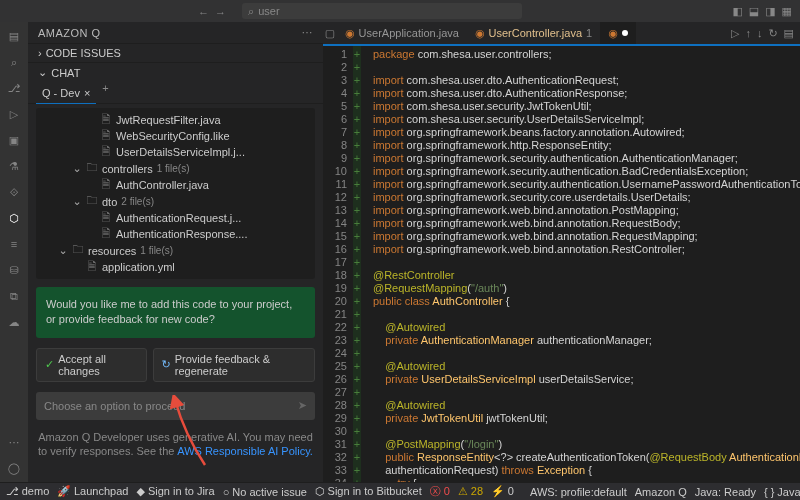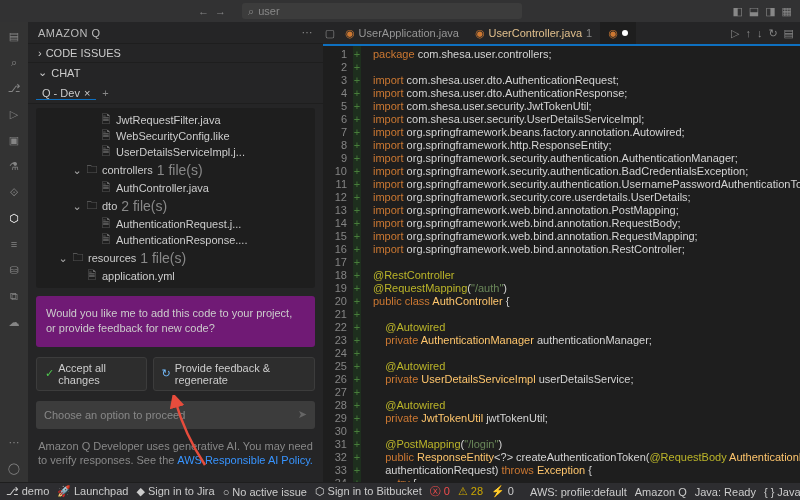--- a/index.html
+++ b/index.html
@@ -11,30 +11,30 @@
 .tb-right{margin-left:auto;display:flex;gap:6px;color:#888}
 .main{flex:1;display:flex;overflow:hidden}
 .activity-bar{width:28px;background:#333;display:flex;flex-direction:column;align-items:center;padding:6px 0;gap:10px}
 .activity-bar .ic{width:16px;height:16px;color:#858585;cursor:pointer;display:flex;align-items:center;justify-content:center}
 .activity-bar .ic.active{color:#fff}
 .activity-bar .spacer{flex:1}
 .sidebar{width:295px;background:#252526;display:flex;flex-direction:column;overflow:hidden}
 .sb-header{padding:4px 10px;font-size:10px;color:#bbb;letter-spacing:.5px;display:flex;align-items:center;gap:4px}
 .sb-header .dots{margin-left:auto;color:#888}
 .sb-section{padding:3px 10px;font-size:10px;color:#ccc;display:flex;align-items:center;gap:4px;border-top:1px solid #1e1e1e}
-.sb-tabbar{display:flex;align-items:center;padding:0 8px;height:22px;border-bottom:1px solid #1e1e1e}
+.sb-tabbar{display:flex;padding:0 8px;height:22px;border-bottom:1px solid #1e1e1e}
 .sb-tab{display:flex;align-items:center;gap:4px;padding:0 6px;color:#ccc;position:relative}
 .sb-tab::after{content:"";position:absolute;bottom:-1px;left:0;right:0;height:1px;background:#0e70c0}
 .tree{flex:0 0 auto;padding:4px 0;overflow:auto;background:#1e1e1e;margin:4px 8px;border-radius:3px}
 .tree-row{display:flex;align-items:center;gap:4px;padding:2px 0;color:#ccc;cursor:pointer}
 .tree-row .fname{white-space:nowrap;overflow:hidden;text-overflow:ellipsis}
 .chev{width:10px;display:inline-flex;justify-content:center;color:#aaa}
 .fic{width:12px;height:12px;display:inline-flex;align-items:center;justify-content:center;color:#888}
-.tree-row .cnt{color:#888;font-size:14px}
-.prompt-box{margin:4px 8px;background:#701a75;border-radius:3px;padding:10px;color:#ccc;line-height:1.4}
+.tree-row .cnt{color:#888;font-size:10px}
+.prompt-box{margin:4px 8px;background:#14532d;border-radius:3px;padding:10px;color:#ccc;line-height:1.4}
 .btn-row{display:flex;gap:6px;padding:6px 8px;justify-content:flex-start}
 .btn{border:1px solid #3c3c3c;background:#2d2d2d;color:#ccc;border-radius:3px;padding:4px 8px;display:flex;align-items:center;gap:4px;cursor:pointer}
 .btn .ico{color:#4ec94e}
 .btn2 .ico{color:#75beff}
 .or-line{padding:6px 10px;color:#ccc}
 .input-box{margin:4px 8px;background:#3c3c3c;border-radius:3px;height:28px;display:flex;align-items:center;padding:0 8px;color:#888}
 .input-box .send{margin-left:auto;color:#666}
 .footer-note{padding:6px 10px;color:#888;font-size:10px;line-height:1.3;text-align:center}
 .footer-note a{color:#3794ff;text-decoration:none}
 .editor{flex:1;display:flex;flex-direction:column;background:#1e1e1e;overflow:hidden;position:relative}

